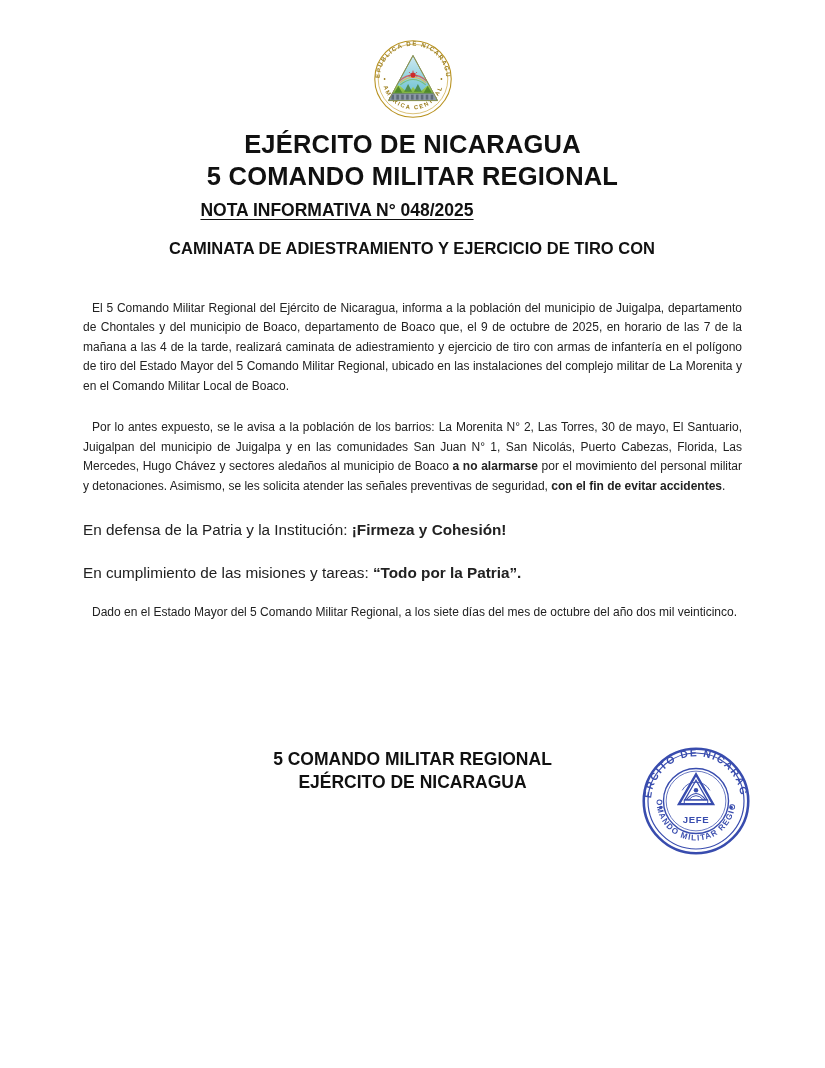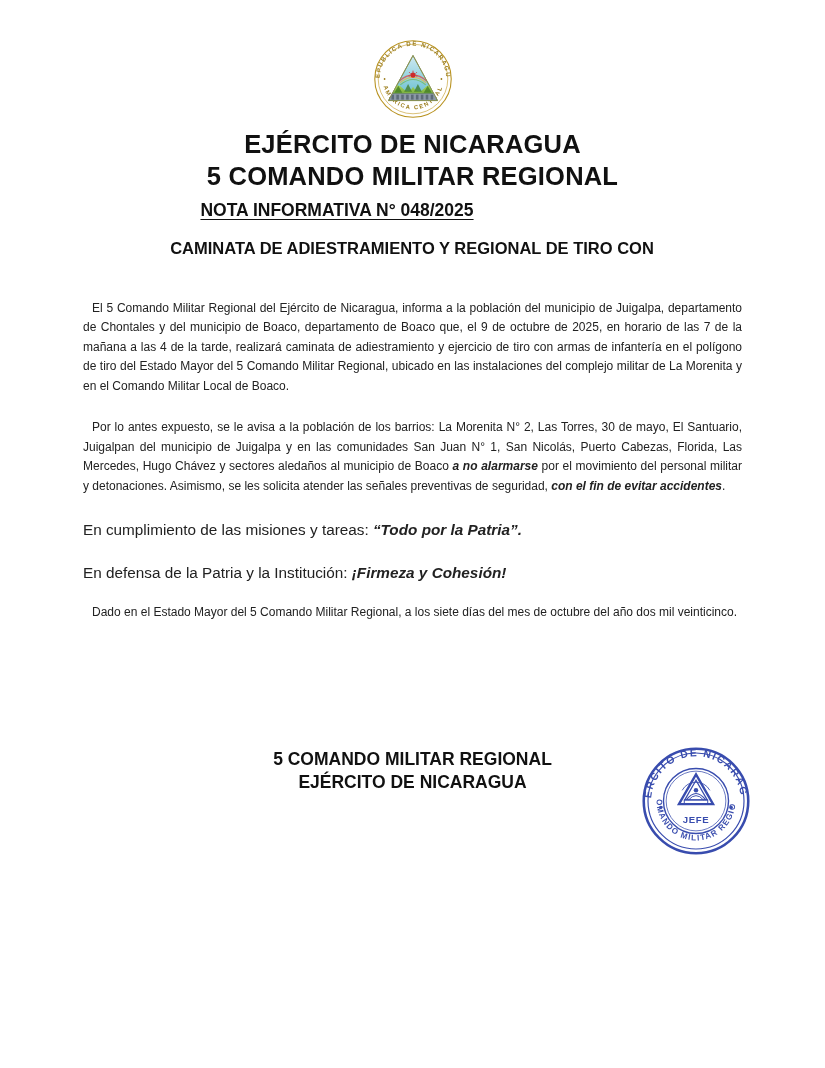--- a/index.html
+++ b/index.html
@@ -103,21 +103,20 @@
   }
   p.motto {
     margin: 0 0 18px 0;
     font-size: 15.3px;
     line-height: 1.62;
     text-align: left;
     color: #222222;
   }
   .bi {
     font-weight: bold;
-    font-style: italic;
   }
 
   
   .sign-block {
     position: absolute;
     top: 748px;
     left: 0;
     width: 825px;
     text-align: center;
   }
@@ -214,32 +213,32 @@
   <div class="head-block">
     <div class="org-line">EJÉRCITO DE NICARAGUA</div>
     <div class="org-line">5 COMANDO MILITAR REGIONAL</div>
   </div>
 
   <div class="nota-wrap">
     <span class="nota-line">NOTA INFORMATIVA N° 048/2025</span>
   </div>
 
   <div class="subject-wrap">
-    <div class="subject-line">CAMINATA DE ADIESTRAMIENTO Y REGIONAL DE TIRO CON</div>
+    <div class="subject-line">CAMINATA DE ADIESTRAMIENTO Y EJERCICIO DE TIRO CON</div>
   </div>
 
   <div class="body-area">
 
     <p class="para indent"><span>El 5 Comando Militar Regional del Ejército de Nicaragua, informa a la población del municipio de Juigalpa, departamento de Chontales y del municipio de Boaco, departamento de Boaco que, el 9 de octubre de 2025, en horario de las 7 de la mañana a las 4 de la tarde, realizará caminata de adiestramiento y ejercicio de tiro con armas de infantería en el polígono de tiro del Estado Mayor del 5 Comando Militar Regional, ubicado en las instalaciones del complejo militar de La Morenita y en el Comando Militar Local de Boaco.</span></p>
 
     <p class="para indent"><span>Por lo antes expuesto, se le avisa a la población de los barrios: La Morenita N° 2, Las Torres, 30 de mayo, El Santuario, Juigalpan del municipio de Juigalpa y en las comunidades San Juan N° 1, San Nicolás, Puerto Cabezas, Florida, Las Mercedes, Hugo Chávez y sectores aledaños al municipio de Boaco </span><span class="bi">a no alarmarse</span><span> por el movimiento del personal militar y detonaciones. Asimismo, se les solicita atender las señales preventivas de seguridad, </span><span class="bi">con el fin de evitar accidentes</span><span>.</span></p>
 
+    <p class="motto"><span>En defensa de la Patria y la Institución: </span><span class="bi">¡Firmeza y Cohesión!</span></p>
+
     <p class="motto"><span>En cumplimiento de las misiones y tareas: </span><span class="bi">“Todo por la Patria”.</span></p>
-
-    <p class="motto"><span>En defensa de la Patria y la Institución: </span><span class="bi">¡Firmeza y Cohesión!</span></p>
 
     <p class="para indent"><span>Dado en el Estado Mayor del 5 Comando Militar Regional, a los siete días del mes de octubre del año dos mil veinticinco.</span></p>
   </div>
 
   <div class="sign-block">
     <div class="sign-line">5 COMANDO MILITAR REGIONAL</div>
     <div class="sign-line">EJÉRCITO DE NICARAGUA</div>
   </div>
 
   <div class="seal-wrap">

